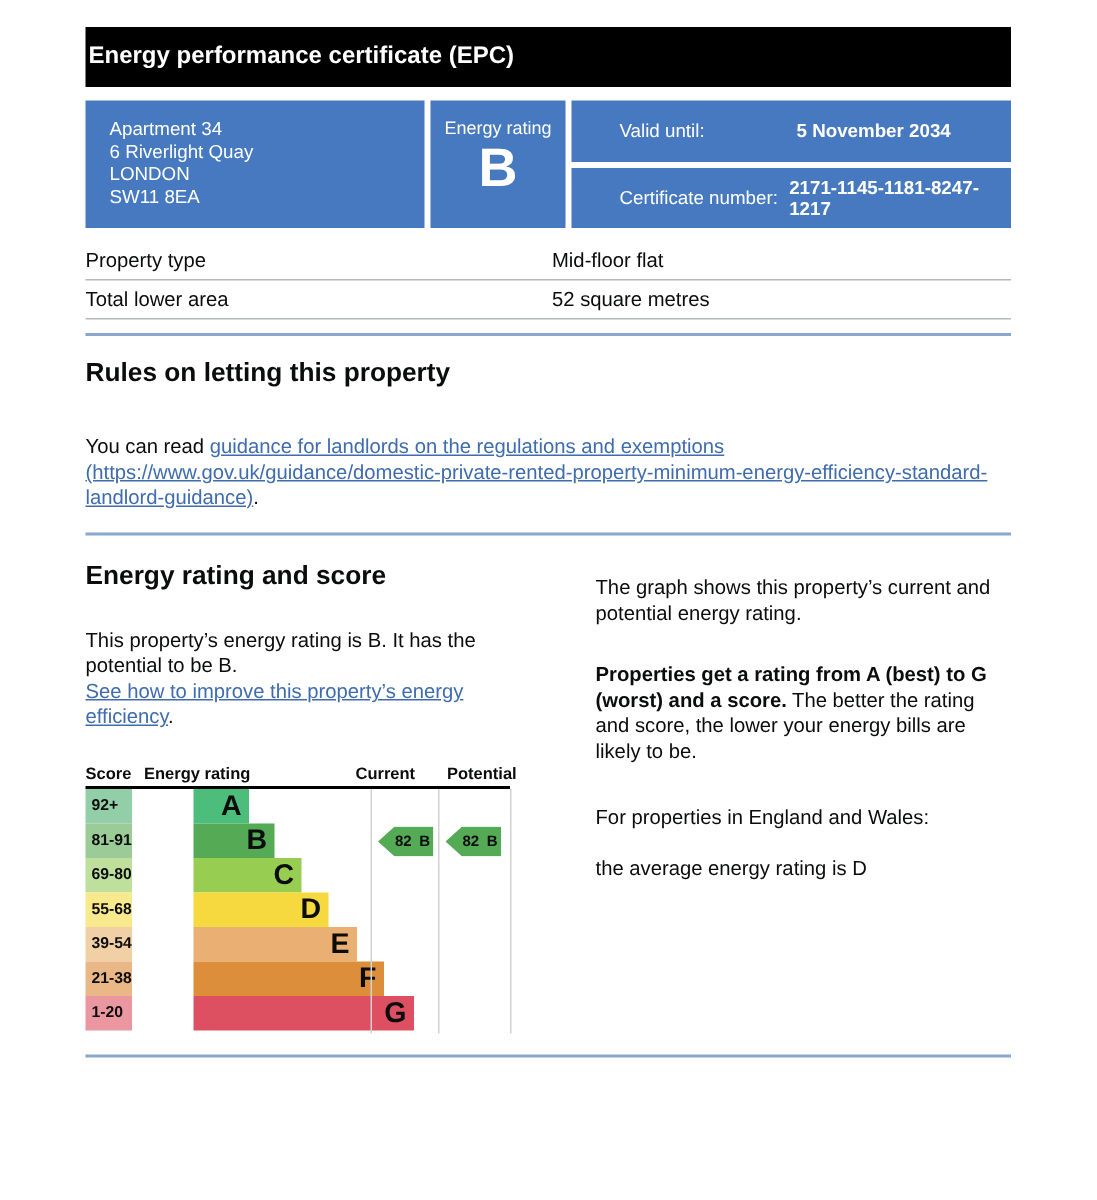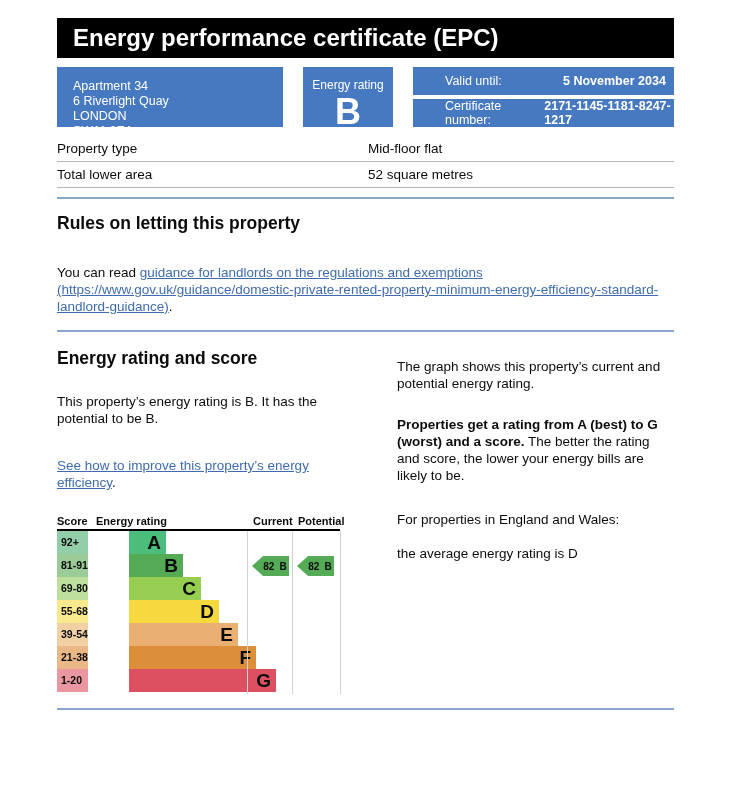--- a/index.html
+++ b/index.html
@@ -11,27 +11,27 @@
   }
   .page { width: 731px; height: 800px; position: relative; overflow: hidden; background: #fff; }
   .content { width: 617px; margin: 0 auto; padding-top: 18px; }
 
   
   .title-bar {
     background: #000;
     color: #fff;
     height: 40px;
     line-height: 40px;
-    padding-left: 16px;
-    font-size: 24px;
+    padding-left: 2px;
+    font-size: 16px;
     font-weight: bold;
   }
 
   
-  .summary { display: flex; gap: 20px; margin-top: 9px; height: 60px; }
+  .summary { display: flex; gap: 4px; margin-top: 9px; height: 85px; }
   .blue-box { background: #4679bf; color: #fff; }
   .address-box { flex: 0 0 226px; padding: 12px 16px; font-size: 12.5px; line-height: 15px; }
   .rating-box { flex: 0 0 90px; text-align: center; padding-top: 11px; }
   .rating-box .rating-label { font-size: 12px; }
   .rating-box .rating-letter { font-size: 36px; font-weight: bold; line-height: 40px; }
   .summary-right { flex: 1; display: flex; flex-direction: column; gap: 4px; }
   .summary-right .blue-box { flex: 1; display: flex; align-items: center; padding-left: 32px; font-size: 12.5px; }
   .summary-right .kv-label { width: 118px; }
   .summary-right .kv-value { font-weight: bold; }
 
@@ -51,29 +51,29 @@
   a.doc-link { color: #3f6cae; text-decoration: underline; cursor: pointer; }
 
   
   .columns { display: flex; margin-top: 16px; }
   .col-left { width: 310px; }
   .col-right { width: 277px; margin-left: 30px; padding-top: 10px; }
   .col-right .p2 { margin-top: 24px; }
   .col-right .p3 { margin-top: 27px; }
   .col-right .p4 { margin-top: 17px; }
   .col-left .rating-para { margin-top: 24px; }
-  .col-left .improve-link-para { margin-top: 30px; }
+  .col-left .improve-link-para { }
 
   
   .epc-chart { position: relative; width: 283px; margin-top: 25px; }
   .chart-header { position: relative; height: 15px; font-size: 11px; font-weight: bold; border-bottom: 2px solid #000; }
   .chart-header .hdr { position: absolute; bottom: 2px; }
   .hdr-score { left: 0; }
   .hdr-rating { left: 39px; }
-  .hdr-current { left: 196px; text-align: right; }
+  .hdr-current { left: 180px; text-align: right; }
   .hdr-potential { left: 241px; }
   .chart-rows { position: relative; }
   .chart-row { display: flex; height: 23px; gap: 19px; }
   .score-cell { width: 31px; font-size: 10.5px; font-weight: bold; line-height: 23px; padding-left: 4px; }
   .band-gap { width: 3px; }
   .band-bar { height: 23px; display: flex; align-items: center; justify-content: flex-end; padding-right: 5px; }
   .band-letter { font-size: 19px; font-weight: bold; line-height: 19px; color: #0b0c0c; }
   .vline { position: absolute; width: 1px; background: #d0d2d4; top: 15px; height: 163px; }
   .vline-1 { left: 190px; }
   .vline-2 { left: 235px; }

